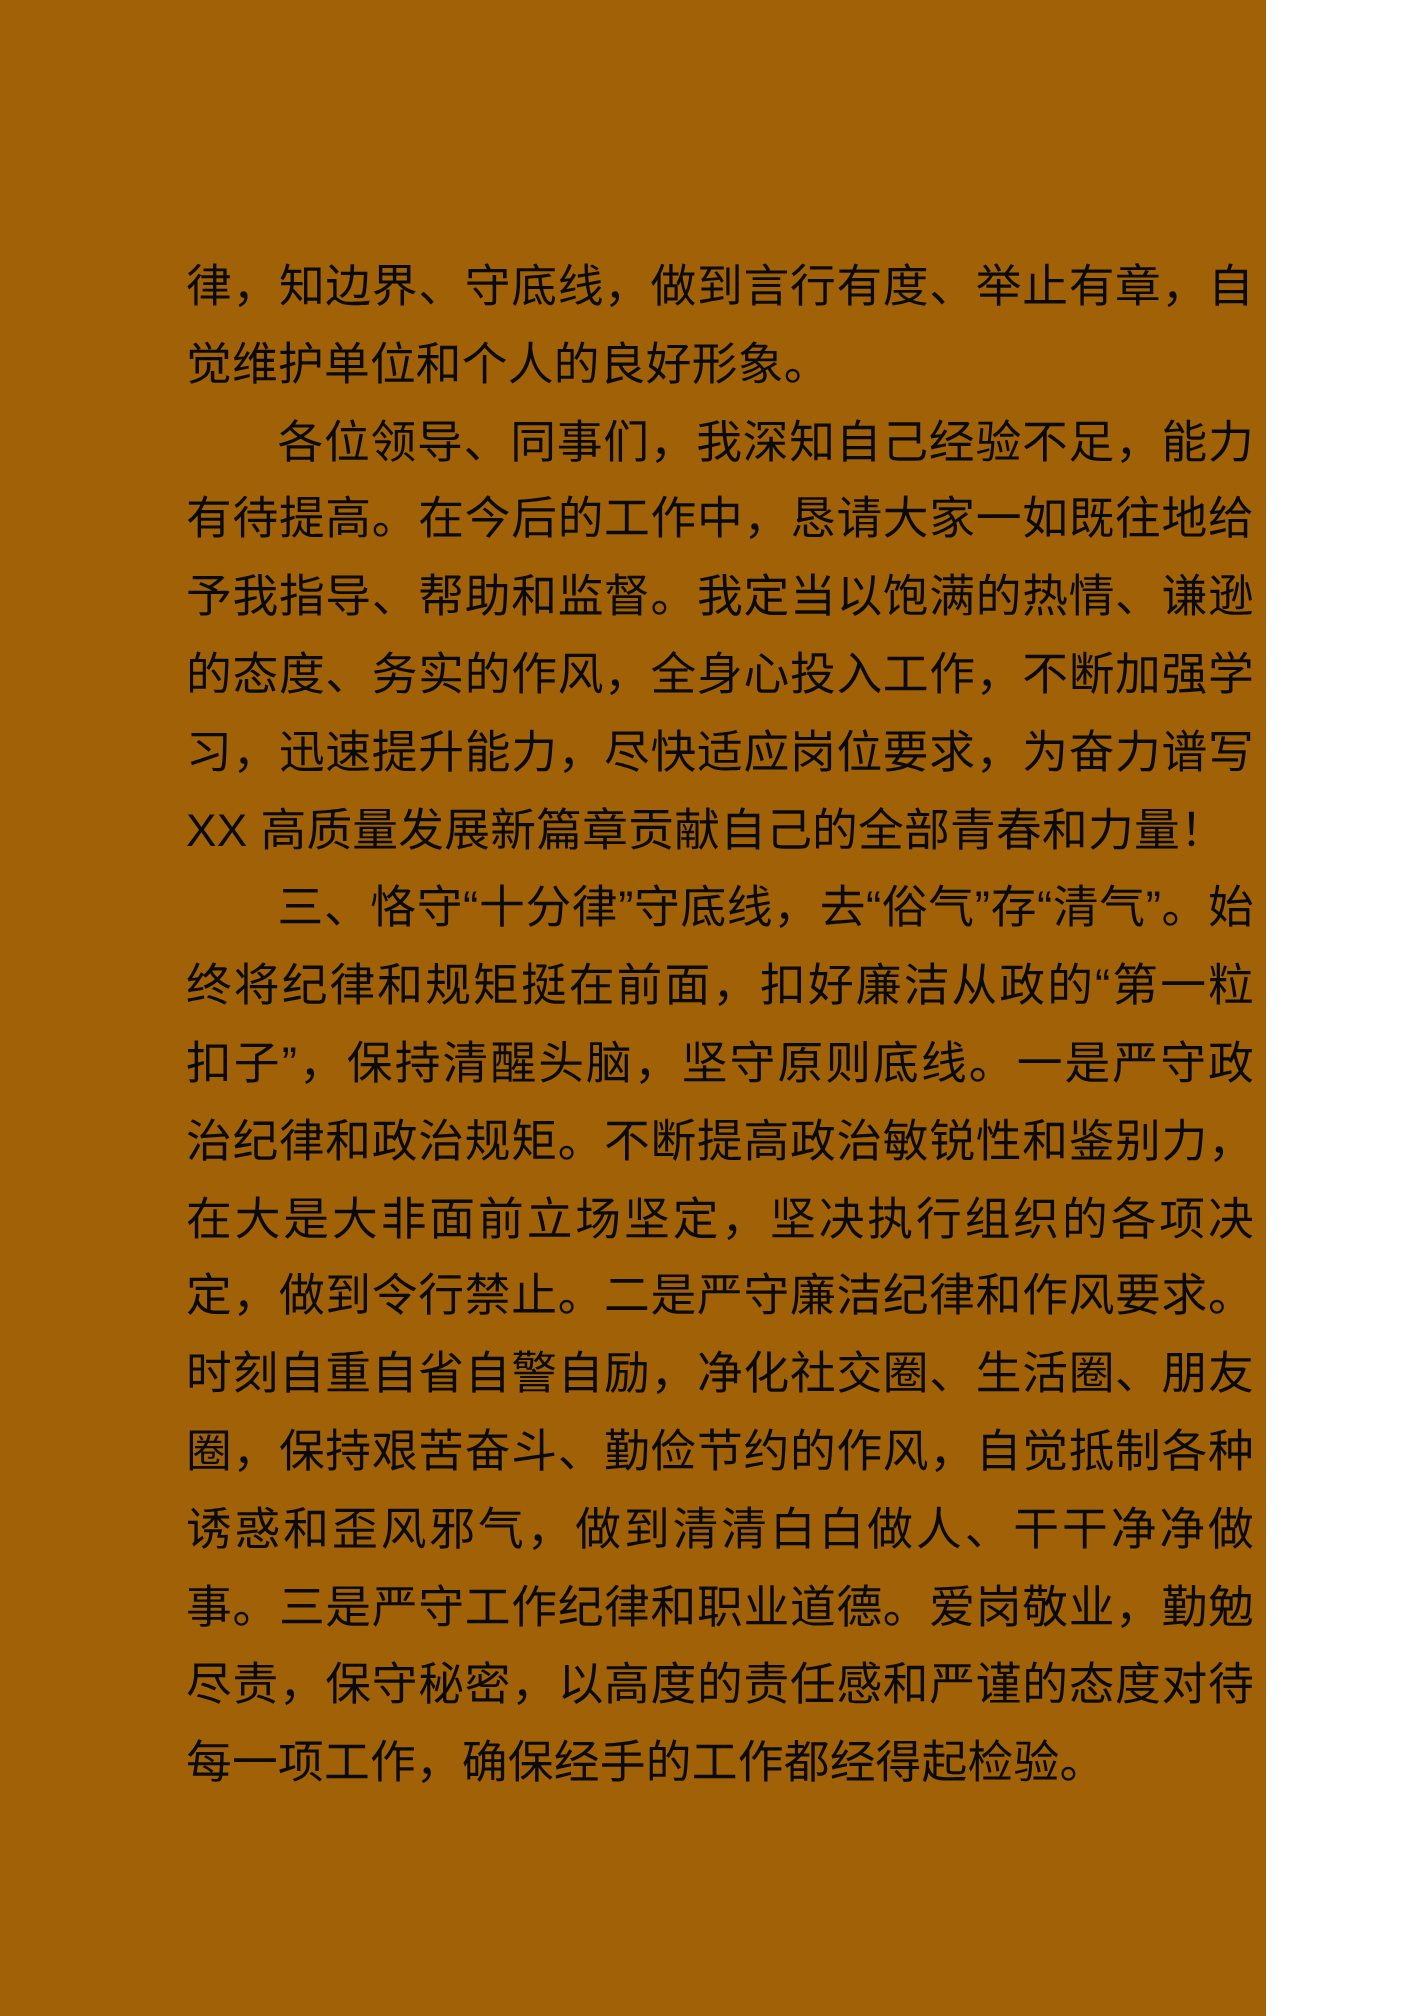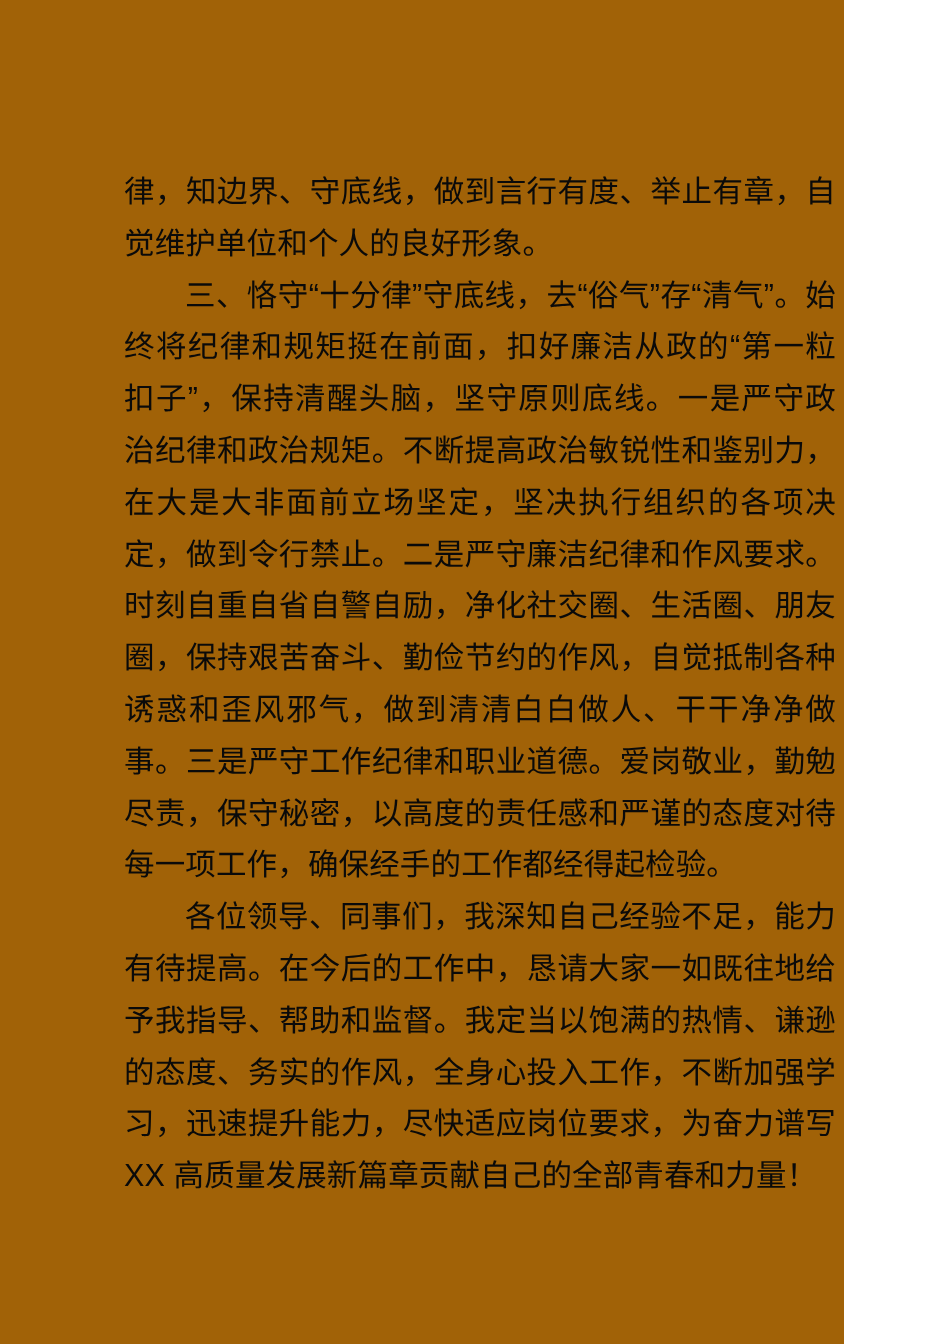--- a/index.html
+++ b/index.html
@@ -44,19 +44,19 @@
   }
 </style>
 </head>
 <body>
 
 <div class="page">
   <div class="doc-body">
 
     <p class="para continued">律，知边界、守底线，做到言行有度、举止有章，自觉维护单位和个人的良好形象。</p>
 
+    <p class="para indented">各位领导、同事们，我深知自己经验不足，能力有待提高。在今后的工作中，恳请大家一如既往地给予我指导、帮助和监督。我定当以饱满的热情、谦逊的态度、务实的作风，全身心投入工作，不断加强学习，迅速提升能力，尽快适应岗位要求，为奋力谱写 XX 高质量发展新篇章贡献自己的全部青春和力量！</p>
+
     <p class="para indented">三、恪守“十分律”守底线，去“俗气”存“清气”。始终将纪律和规矩挺在前面，扣好廉洁从政的“第一粒扣子”，保持清醒头脑，坚守原则底线。一是严守政治纪律和政治规矩。不断提高政治敏锐性和鉴别力，在大是大非面前立场坚定，坚决执行组织的各项决定，做到令行禁止。二是严守廉洁纪律和作风要求。时刻自重自省自警自励，净化社交圈、生活圈、朋友圈，保持艰苦奋斗、勤俭节约的作风，自觉抵制各种诱惑和歪风邪气，做到清清白白做人、干干净净做事。三是严守工作纪律和职业道德。爱岗敬业，勤勉尽责，保守秘密，以高度的责任感和严谨的态度对待每一项工作，确保经手的工作都经得起检验。</p>
-
-    <p class="para indented">各位领导、同事们，我深知自己经验不足，能力有待提高。在今后的工作中，恳请大家一如既往地给予我指导、帮助和监督。我定当以饱满的热情、谦逊的态度、务实的作风，全身心投入工作，不断加强学习，迅速提升能力，尽快适应岗位要求，为奋力谱写 XX 高质量发展新篇章贡献自己的全部青春和力量！</p>
 
 
   </div>
 </div>
 
 </body></html>

